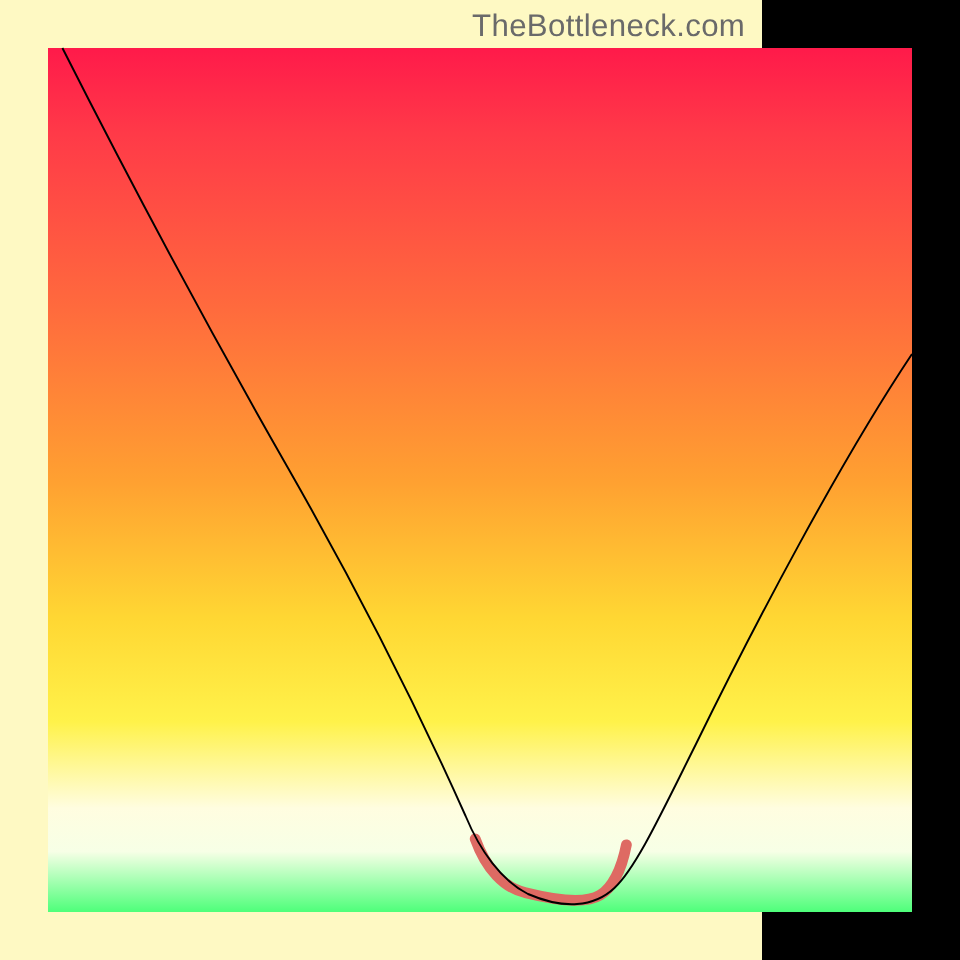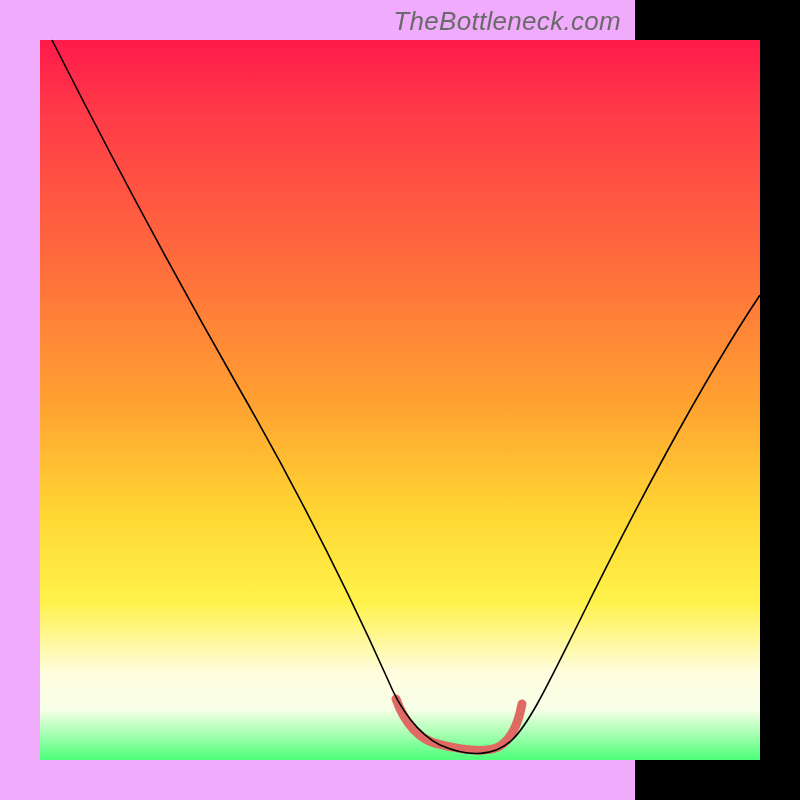--- a/index.html
+++ b/index.html
@@ -8,22 +8,21 @@
     width: 800px;
     height: 800px;
     background: #000;
     overflow: hidden;
     font-family: Arial, Helvetica, sans-serif;
   }
   .frame {
     position: relative;
     width: 635px;
     height: 800px;
-    background: #f0abfc;
-    font-style: italic;
+    background: #fef9c3;
   }
   .watermark {
     position: absolute;
     top: 6px;
     right: 14px;
     color: #6a6a6a;
     font-size: 26px;
     font-weight: 500;
     letter-spacing: 0.3px;
     z-index: 30;

